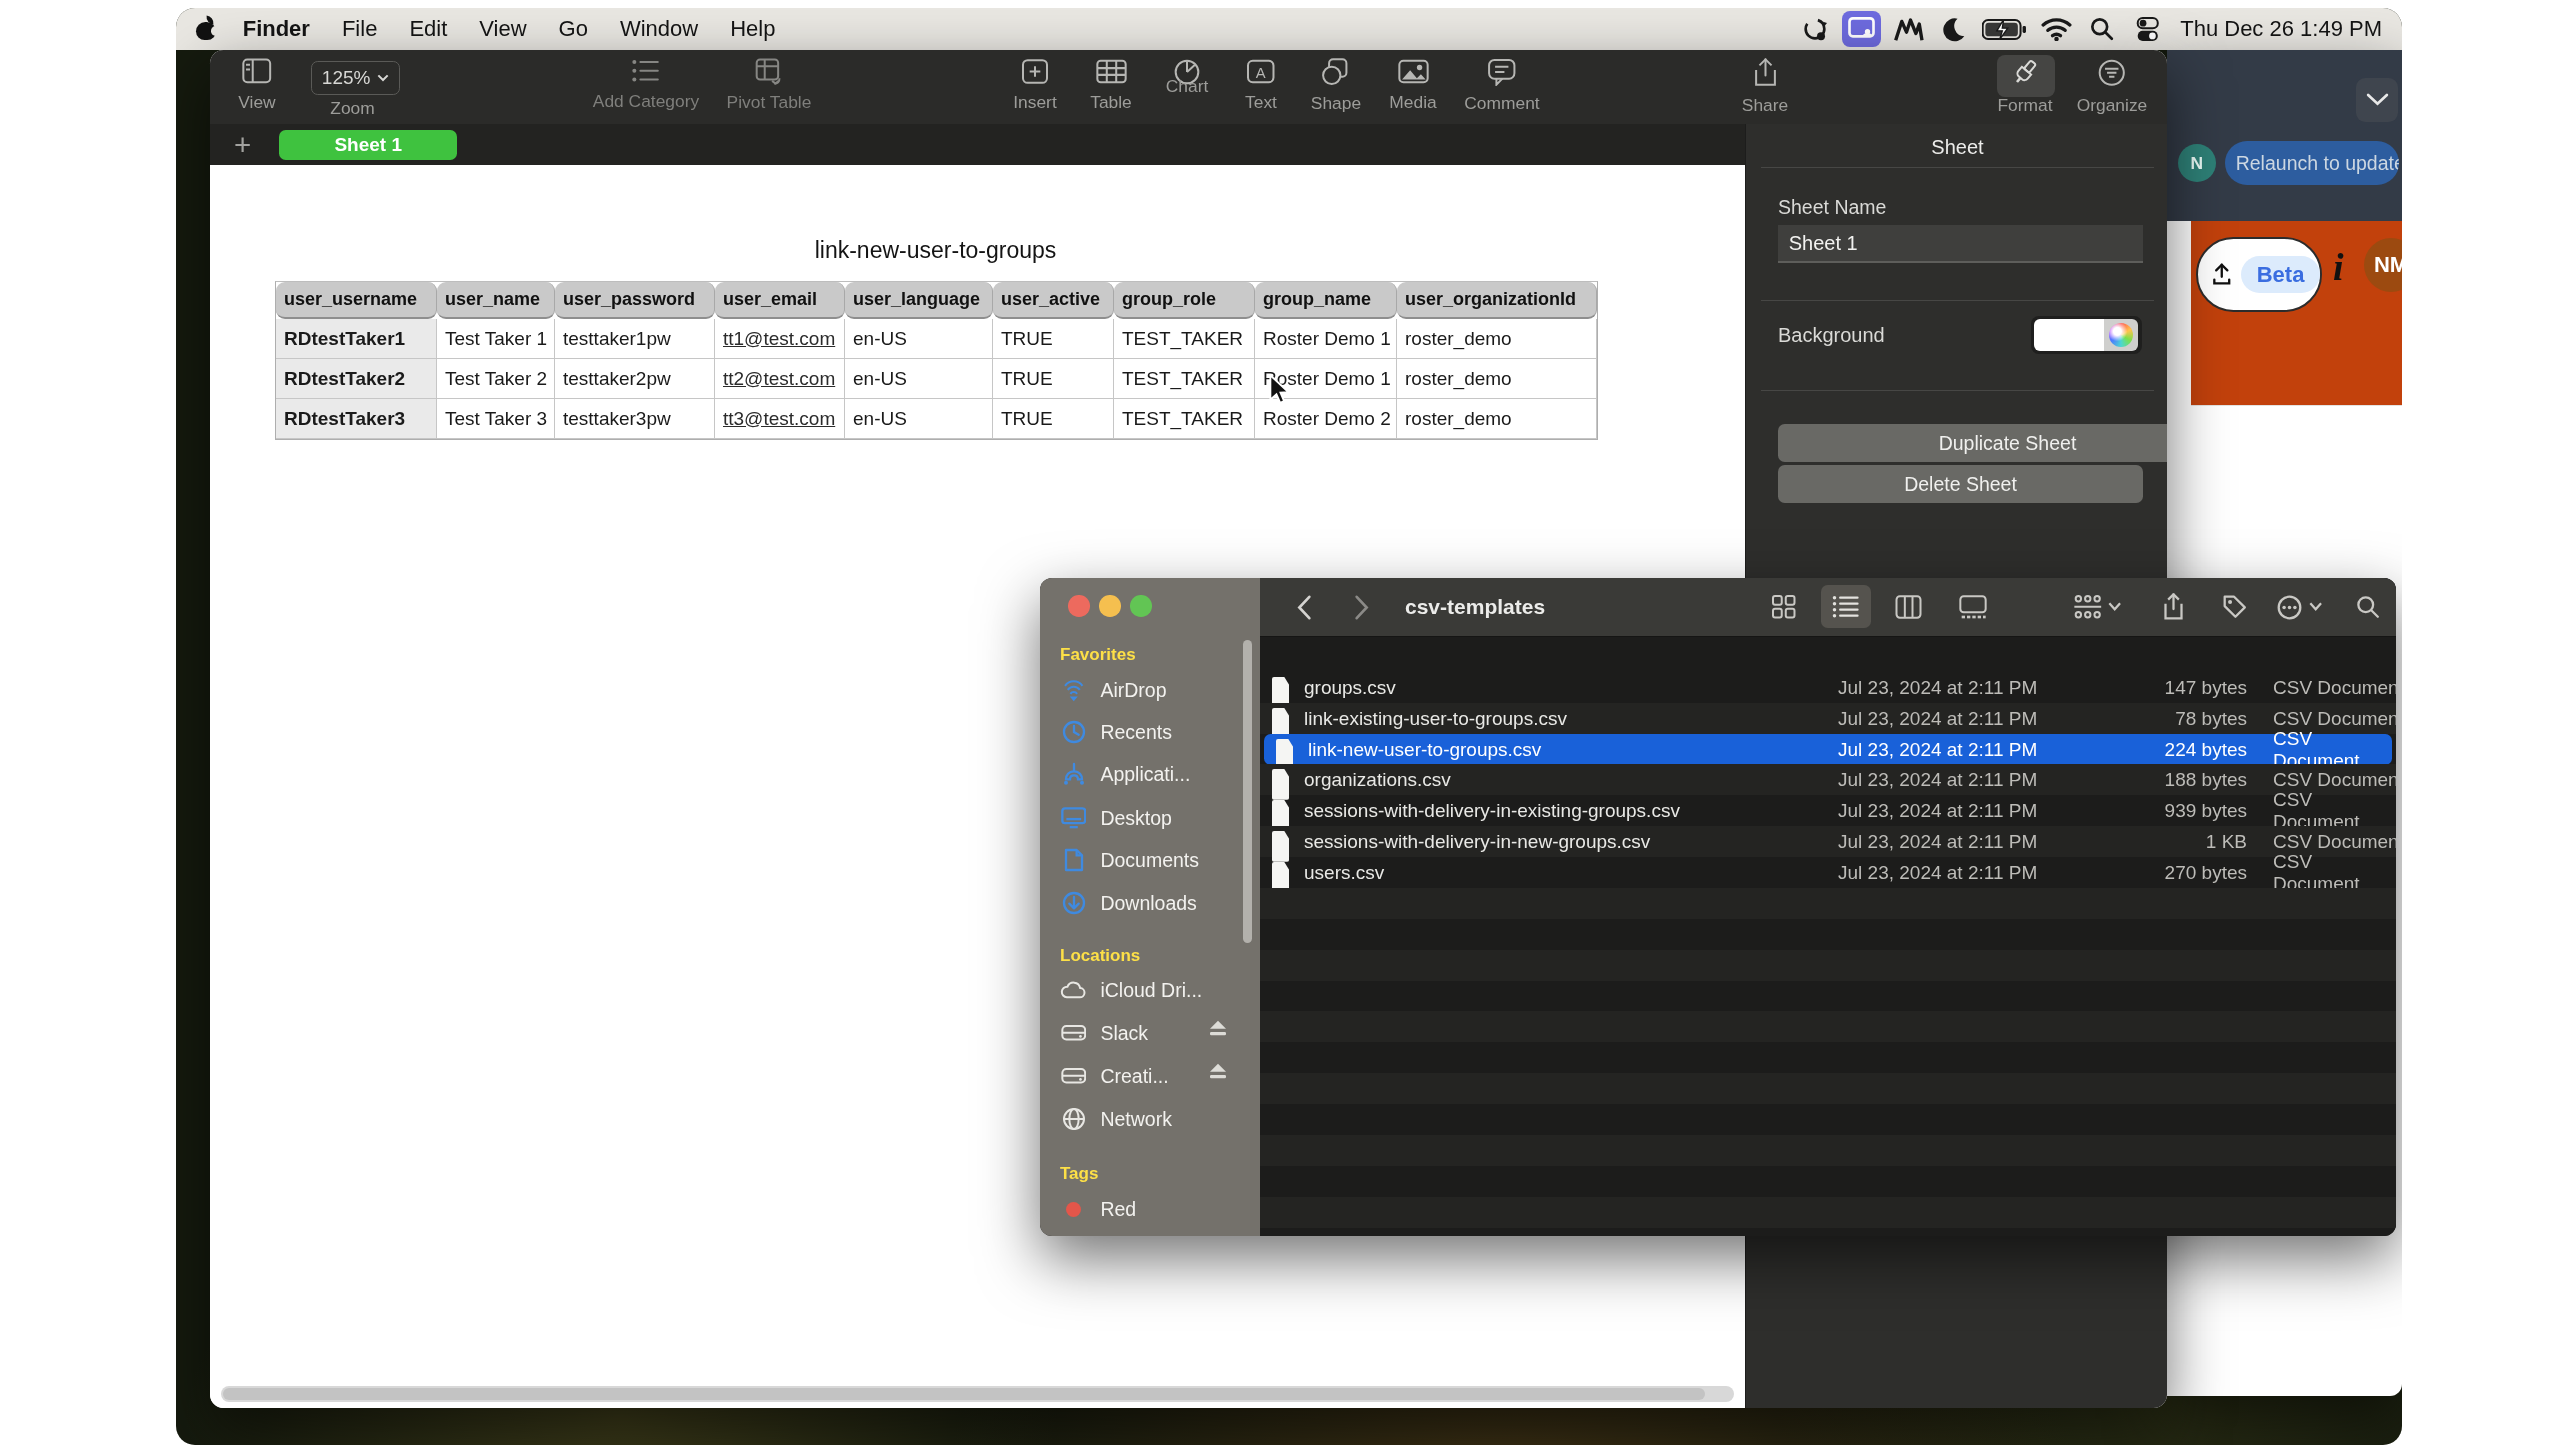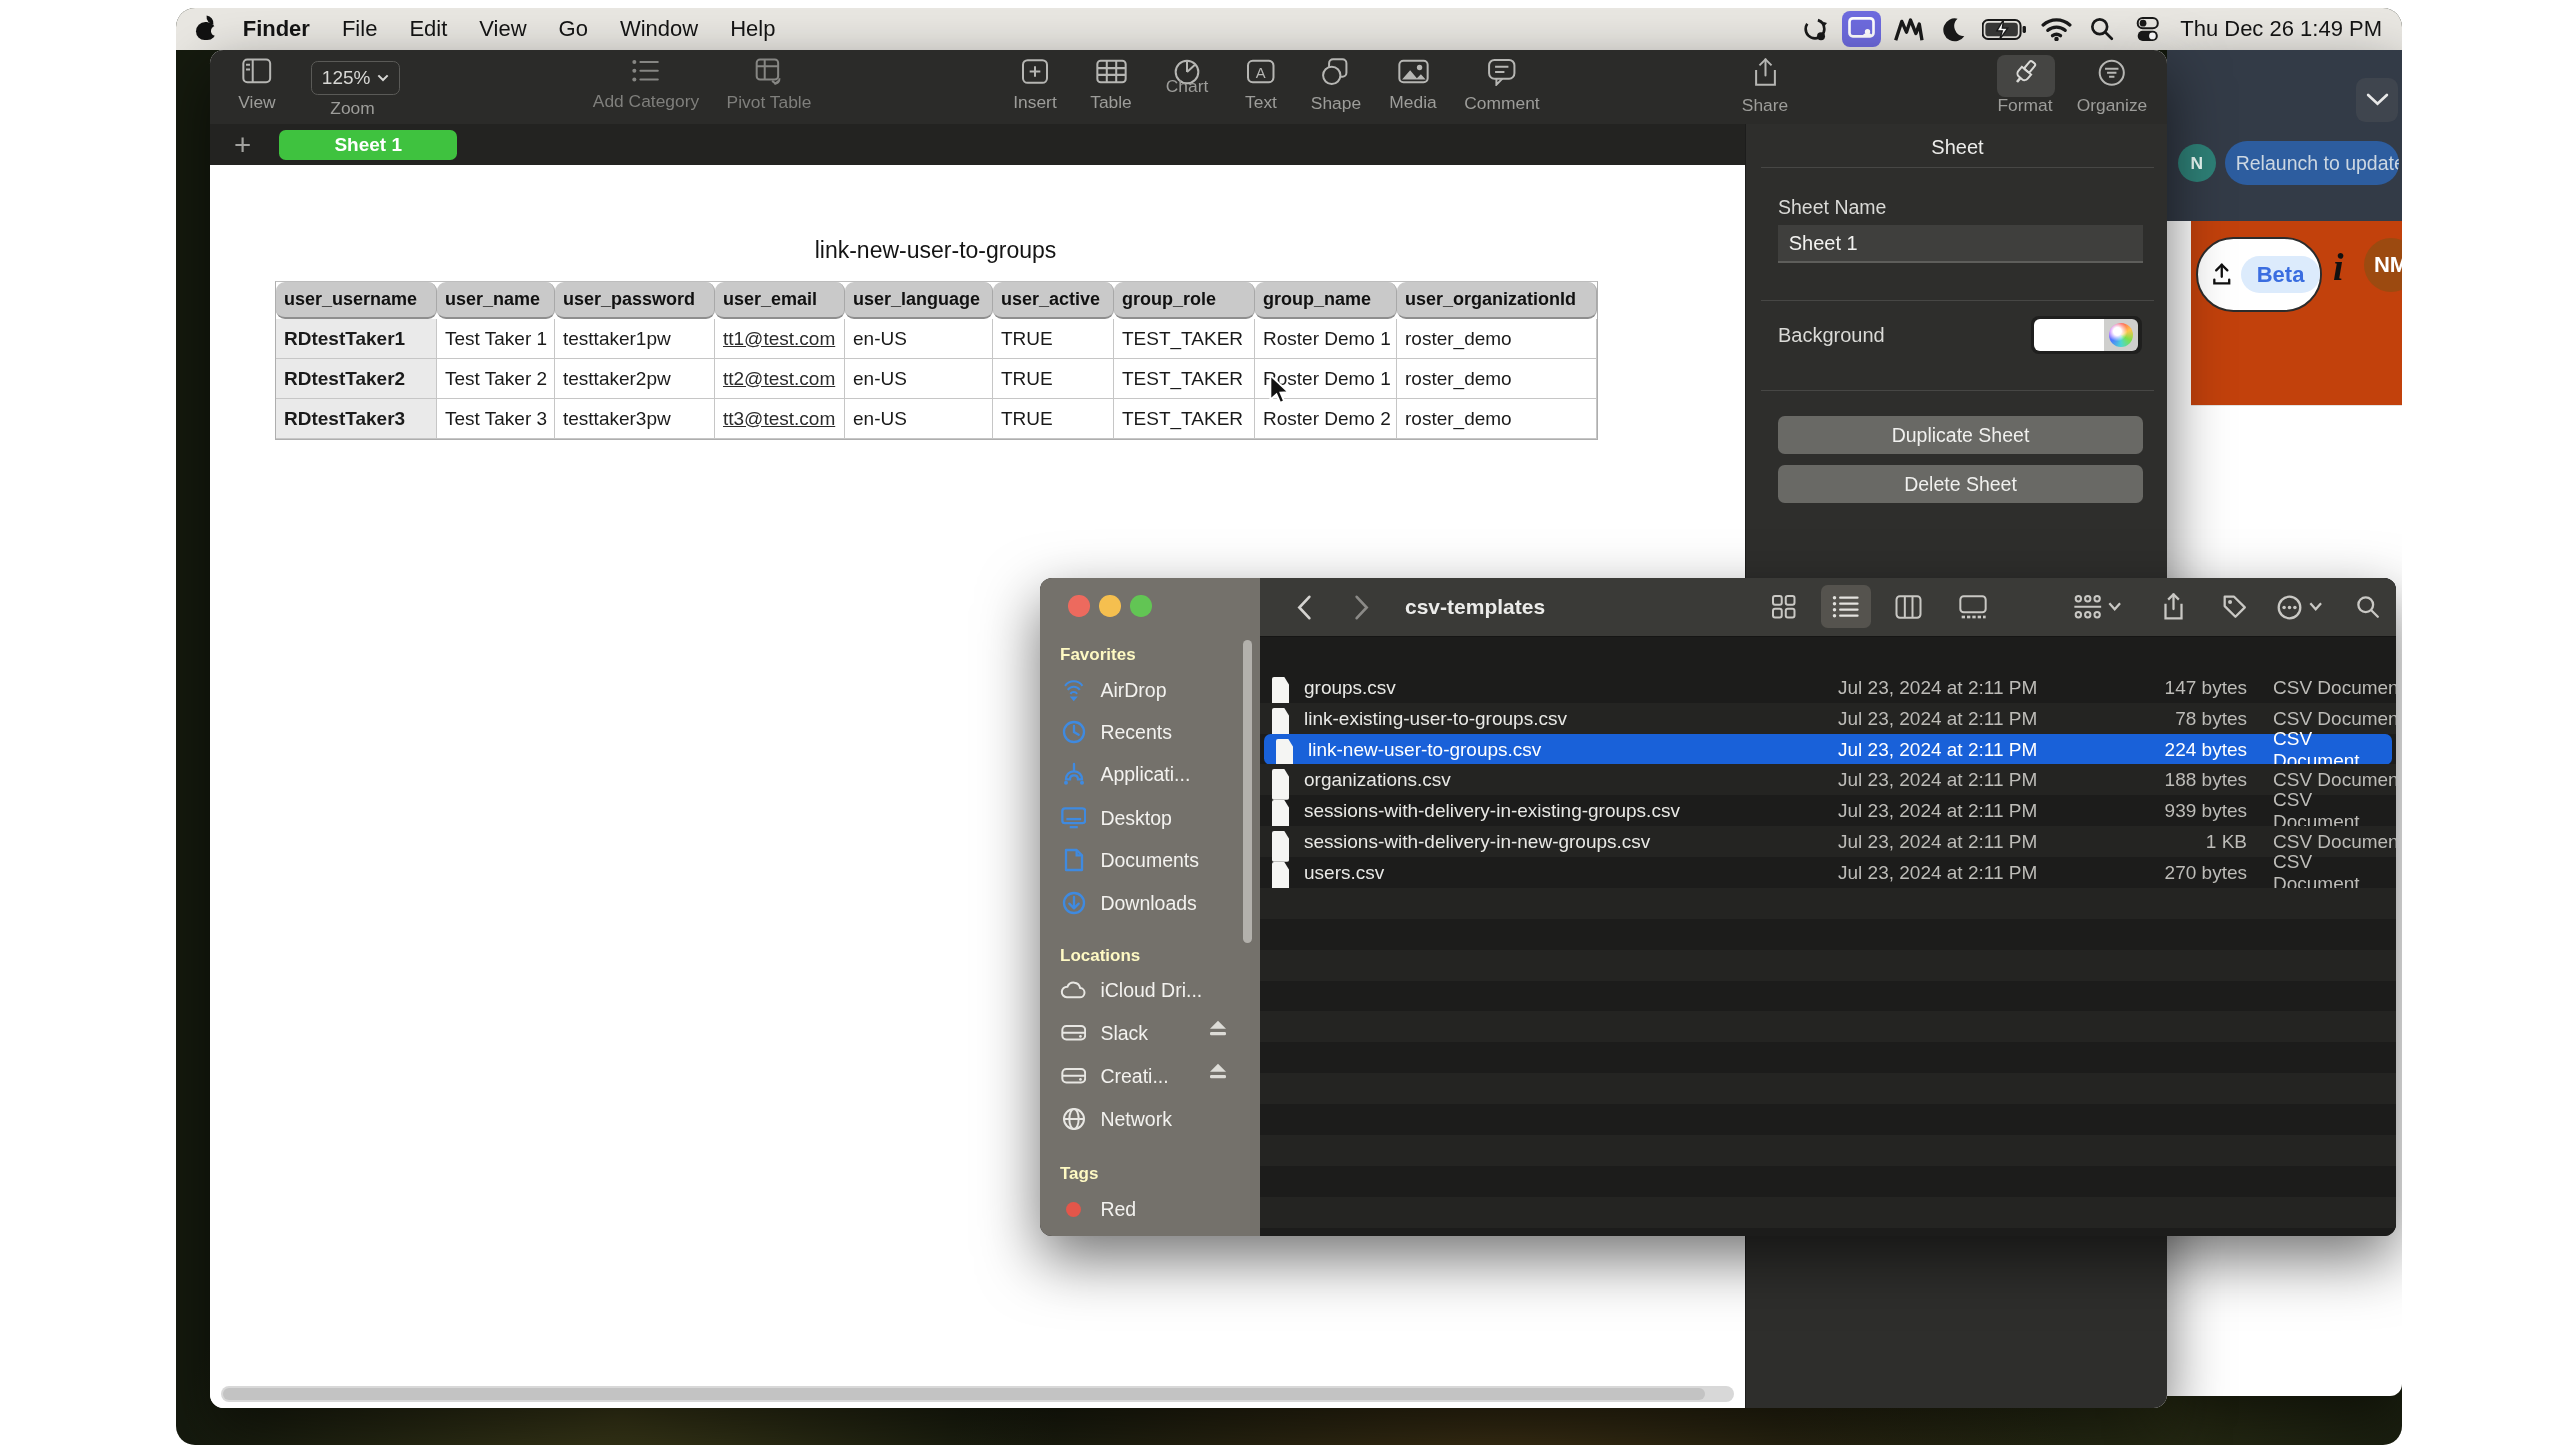--- a/index.html
+++ b/index.html
@@ -86,21 +86,21 @@
     display:flex;align-items:center;gap:9.4px;padding-left:13.4px;box-sizing:border-box;background:#fff;}
   .betabadge{background:#dcebfc;color:#3a6de0;font-weight:bold;font-size:22px;border-radius:20px;padding:5.4px 16px;}
   .infoi{position:absolute;left:142px;top:24px;font-family:"Liberation Serif",serif;font-style:italic;font-weight:bold;
     font-size:38px;color:#111;}
   .nmavatar{position:absolute;left:173px;top:17.4px;width:54px;height:54px;border-radius:50%;background:#9c4a10;color:#fff;
     font-size:22px;font-weight:bold;display:flex;align-items:center;justify-content:center;}
   
   #finder{left:864px;top:570px;width:1356px;height:658px;border-radius:12px;overflow:hidden;background:#1c1c1b;}
   #fsidebar{position:absolute;left:0;top:0;width:220px;height:100%;background:#74716b;}
   .tlight{position:absolute;top:17.4px;width:21.5px;height:21.5px;border-radius:50%;}
-  .slabel{position:absolute;left:20px;font-size:17px;font-weight:bold;color:#fef9c3;}
+  .slabel{position:absolute;left:20px;font-size:17px;font-weight:bold;color:#fde047;}
   .sitem{position:absolute;left:20px;height:38px;display:flex;align-items:center;gap:13.4px;color:#f3f2ef;font-size:19.5px;white-space:nowrap;}
   .sitem .iico{width:27px;display:flex;justify-content:center;}
   .ejbtn{position:absolute;display:flex;align-items:center;}
   .sscroll{position:absolute;left:203px;top:62px;width:8.7px;height:303px;background:#b3b1ac;border-radius:4.7px;}
   #fmain{position:absolute;left:220px;top:0;width:1136px;height:100%;background:#1c1c1b;}
   #ftoolbar{position:absolute;left:0;top:0;width:100%;height:58px;background:#3a3a37;border-bottom:1.3px solid #151514;
     color:#d4d3d0;}
   .fttitle{position:absolute;left:145px;top:0;height:58px;display:flex;align-items:center;font-size:21px;font-weight:bold;color:#ececea;}
   .ftico{position:absolute;top:0;height:58px;display:flex;align-items:center;justify-content:center;width:47px;color:#c9c8c4;}
   .ftsel{position:absolute;left:561px;top:6.7px;width:50px;height:43px;background:#55534e;border-radius:6.7px;}
@@ -426,21 +426,21 @@
       <input id="sheetname-input" value="Sheet 1" style="">
       <div class="pdiv" style="top:176px;"></div>
       <span class="plabel" style="top:200px;font-size:20px;">Background</span>
       <div class="colorwell">
         <div class="swatch"></div>
         <div class="wheelbox">
             <div class="wheel"></div>
           </div>
       </div>
       <div class="pdiv" style="top:266px;"></div>
-      <div class="pbtn" style="top:292px;">Duplicate Sheet</div>
+      <div class="pbtn" style="top:300px;padding-left:47px;">Duplicate Sheet</div>
       <div class="pbtn" style="top:341px;">Delete Sheet</div>
     </div>
   </div>
 
   <div id="finder" class="abs window">
     <div id="fsidebar">
       <div class="tlight" style="left:28px;background:#ed6a5e;"></div>
       <div class="tlight" style="left:59px;background:#f5bf4f;"></div>
       <div class="tlight" style="left:90px;background:#62c554;"></div>
 

